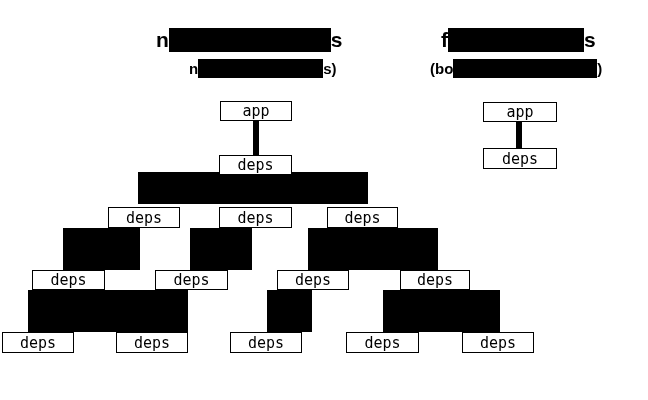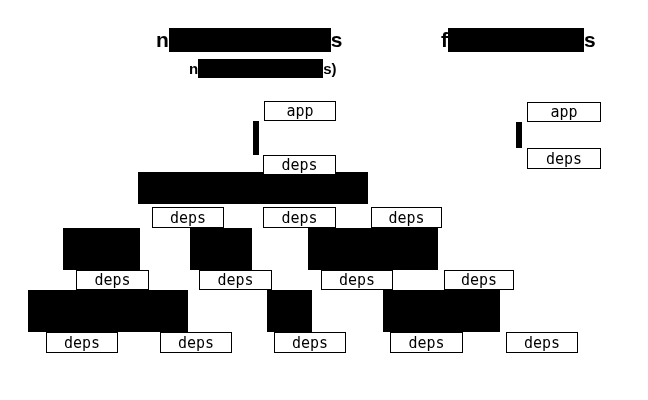--- a/index.html
+++ b/index.html
@@ -16,21 +16,20 @@
   .hrow.title { font-size:21px; font-weight:bold; height:25px; }
   .hrow.subtitle { font-size:15px; font-weight:bold; height:20px; }
   .redact { display:inline-block; background:#000; }
   
   .node {
     position:absolute; box-sizing:border-box;
     background:#ffffff; border:1px solid #000;
     display:flex; align-items:center; justify-content:center;
     font-family:"DejaVu Sans Mono", monospace; font-size:15px; color:#000;
     z-index:2;
-    margin-left:44px;
   }
   
   .blk { position:absolute; background:#000; z-index:1; }
   .vline { position:absolute; background:#000; width:6px; z-index:1; }
 </style>
 </head>
 <body>
 
 <div class="canvas">
 
@@ -42,20 +41,25 @@
   <div class="hrow subtitle" style="left:189px; top:58px;">
     <span>n</span>
     <span class="redact" style="width:125px; height:19px;"></span>
     <span>s)</span>
   </div>
 
   <div class="hrow title" style="left:441px; top:27px;">
     <span>f</span>
     <span class="redact" style="width:136px; height:24px;"></span>
     <span>s</span>
+  </div>
+  <div class="hrow subtitle" style="left:430px; top:58px;">
+    <span>(bo</span>
+    <span class="redact" style="width:144px; height:19px;"></span>
+    <span>)</span>
   </div>
 
   <div class="vline" style="left:253px; top:121px; height:34px;"></div>
   <div class="blk" style="left:138px; top:172px; width:230px; height:32px;"></div>
   <div class="blk" style="left:63px;  top:228px; width:77px;  height:42px;"></div>
   <div class="blk" style="left:190px; top:228px; width:62px;  height:42px;"></div>
   <div class="blk" style="left:308px; top:228px; width:130px; height:42px;"></div>
   <div class="blk" style="left:28px;  top:290px; width:160px; height:42px;"></div>
   <div class="blk" style="left:267px; top:290px; width:45px;  height:42px;"></div>
   <div class="blk" style="left:383px; top:290px; width:117px; height:42px;"></div>

